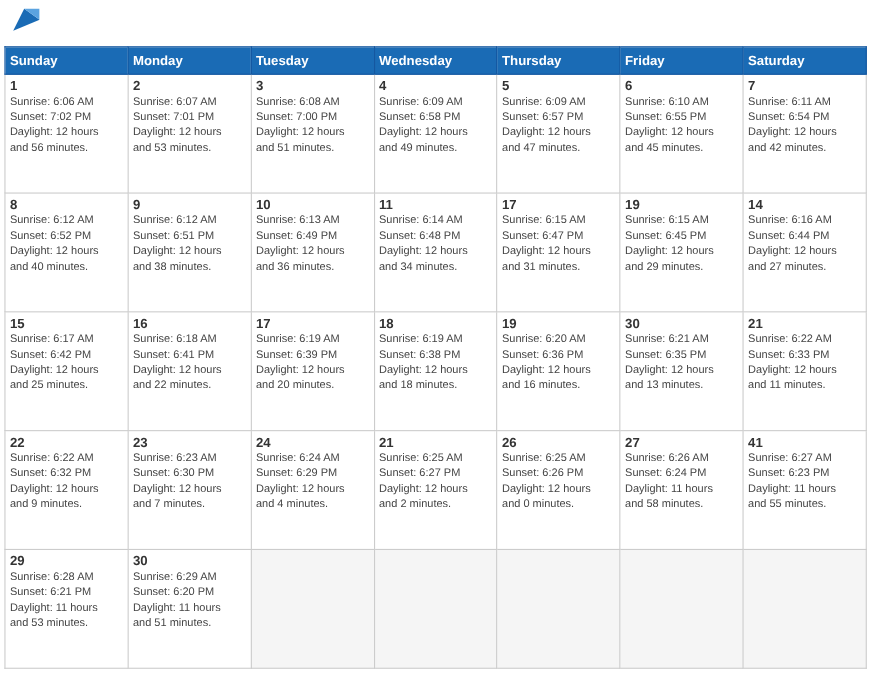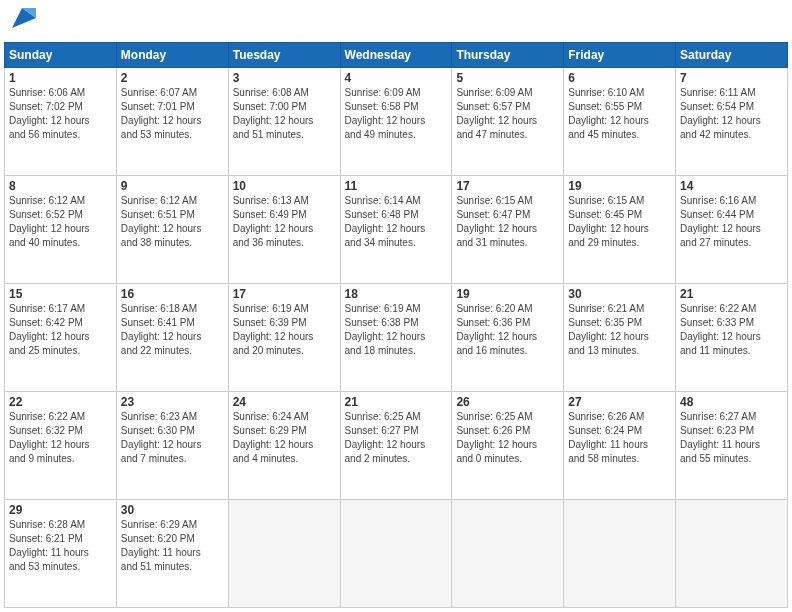--- a/index.html
+++ b/index.html
@@ -237,21 +237,21 @@
           </td>
           <td>
             <span class="day-number">26</span>
             <div class="day-info">Sunrise: 6:25 AM<br>Sunset: 6:26 PM<br>Daylight: 12 hours<br>and 0 minutes.</div>
           </td>
           <td>
             <span class="day-number">27</span>
             <div class="day-info">Sunrise: 6:26 AM<br>Sunset: 6:24 PM<br>Daylight: 11 hours<br>and 58 minutes.</div>
           </td>
           <td>
-            <span class="day-number">48</span>
+            <span class="day-number">41</span>
             <div class="day-info">Sunrise: 6:27 AM<br>Sunset: 6:23 PM<br>Daylight: 11 hours<br>and 55 minutes.</div>
           </td>
         </tr>
         <tr>
           <td>
             <span class="day-number">29</span>
             <div class="day-info">Sunrise: 6:28 AM<br>Sunset: 6:21 PM<br>Daylight: 11 hours<br>and 53 minutes.</div>
           </td>
           <td>
             <span class="day-number">30</span>

